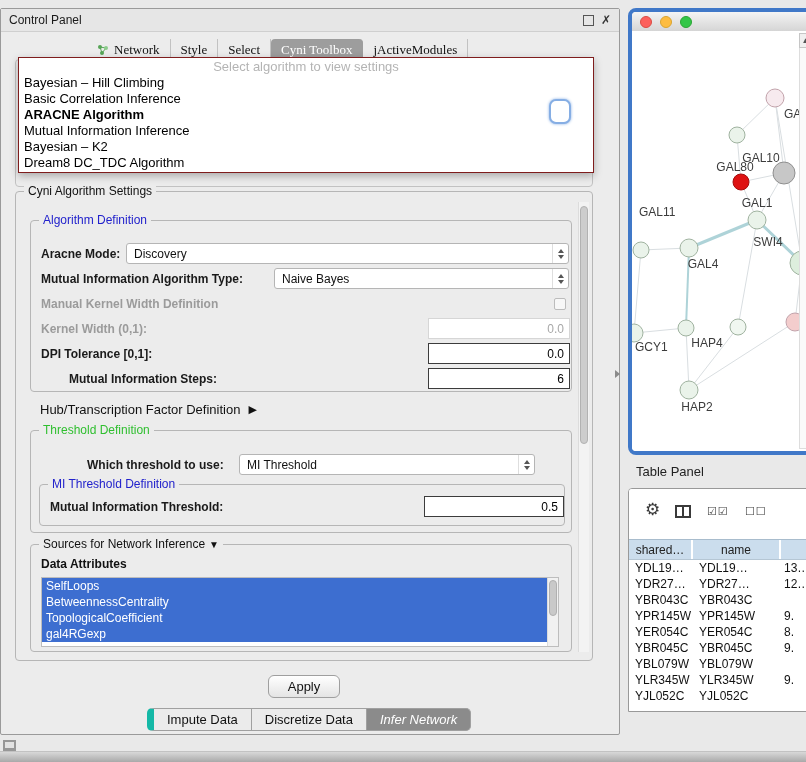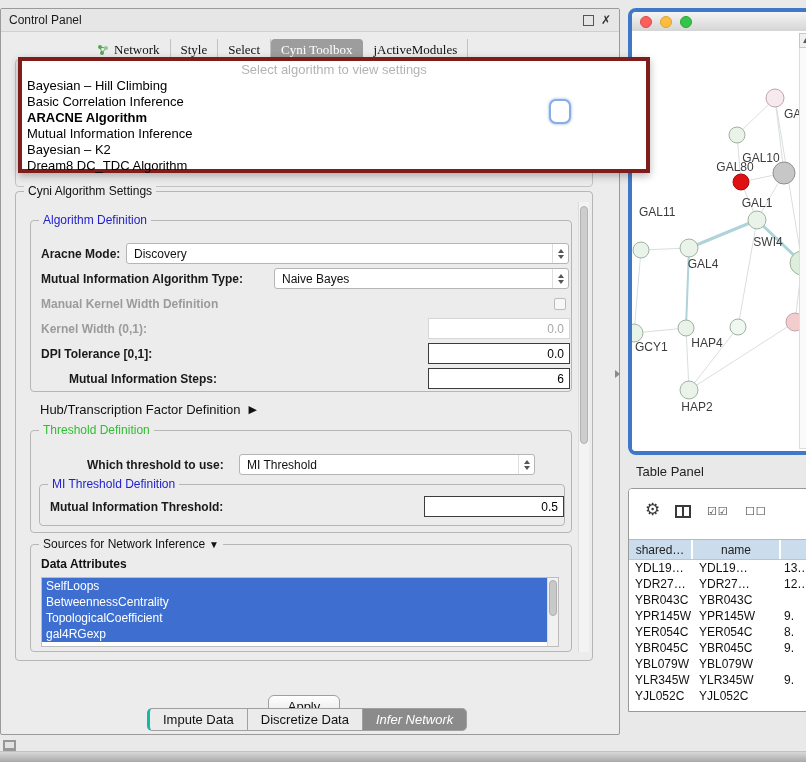--- a/index.html
+++ b/index.html
@@ -51,30 +51,30 @@
   #mithresh{left:8px;top:53px;width:526px;height:42px;}
 
   #sources{left:14px;top:352px;width:542px;height:108px;}
   .legend .tri{font-size:10px;margin-left:4px;color:#111;}
   .attr-title{position:absolute;left:10px;top:12px;font-size:12px;font-weight:bold;}
   .attr-list{position:absolute;left:10px;top:32px;width:518px;height:70px;border:1px solid #bdbdbd;background:#fff;overflow:hidden;box-sizing:border-box;}
   .attr-item{height:16px;line-height:16px;font-size:12px;color:#fff;background:#3d6ed0;padding-left:4px;width:calc(100% - 11px);box-sizing:border-box;}
   .list-scroll{position:absolute;right:0;top:0;bottom:0;width:10px;background:#f1f1f1;border-left:1px solid #dcdcdc;}
   .list-thumb{position:absolute;left:1px;right:1px;top:2px;height:36px;background:#c9c9c9;border:1px solid #b0b0b0;border-radius:4px;box-sizing:border-box;}
 
-  #apply{position:absolute;left:267px;top:666px;width:72px;height:23px;border:1px solid #9f9f9f;border-radius:6px;background:linear-gradient(#ffffff,#e4e4e4);font-family:"Liberation Sans",sans-serif;font-size:13px;color:#111;margin-top:20px;}
+  #apply{position:absolute;left:267px;top:666px;width:72px;height:23px;border:1px solid #9f9f9f;border-radius:6px;background:linear-gradient(#ffffff,#e4e4e4);font-family:"Liberation Sans",sans-serif;font-size:13px;color:#111;}
 
   .bottom-tabbar{position:absolute;left:146px;top:699px;display:flex;}
   .btab{padding:3px 13px;font-size:13px;background:#ebebeb;border:1px solid #a0a0a0;border-left:none;color:#111;white-space:nowrap;}
-  .btab:first-child{border-left:3px solid #14b8a6;border-radius:5px 0 0 5px;}
+  .btab:first-child{border-left:7px solid #14b8a6;border-radius:5px 0 0 5px;}
   .btab:last-child{border-radius:0 5px 5px 0;font-style:italic;}
   .btab.selected{background:#8b8b8b;color:#fff;}
 
   
-  .popup{position:absolute;left:18px;top:57px;width:632px;height:116px;background:#fff;border:4px solid #7f1d1d;box-shadow:0 3px 8px rgba(0,0,0,.28);z-index:40;box-sizing:border-box;padding-top:1px;}
+  .popup{position:absolute;left:18px;top:57px;width:576px;height:116px;background:#fff;border:1px solid #7f1d1d;box-shadow:0 3px 8px rgba(0,0,0,.28);z-index:40;box-sizing:border-box;padding-top:1px;}
   .dd-placeholder{height:16px;line-height:16px;text-align:center;color:#b4b4b4;font-size:13px;}
   .dd-item{height:16px;line-height:16px;padding-left:5px;font-size:13px;color:#000;}
   .dd-item.selected{font-weight:bold;}
   .focus-box{position:absolute;left:549px;top:99px;width:18px;height:21px;background:#fff;border:2px solid #86aee4;border-radius:7px;box-shadow:0 0 3px #86aee4;z-index:45;}
 
   
   #net-window{position:absolute;left:628px;top:8px;width:190px;height:447px;border:4px solid #4078c8;border-radius:8px;background:#fff;box-sizing:border-box;overflow:hidden;}
   .mac-titlebar{height:19px;background:linear-gradient(#f4f4f4,#d5d5d5);border-bottom:1px solid #aeaeae;display:flex;align-items:center;padding-left:8px;gap:8px;}
   .light{width:12px;height:12px;border-radius:50%;display:inline-block;box-sizing:border-box;}
   .light.red{background:#fc605c;border:1px solid #d94c44;}

